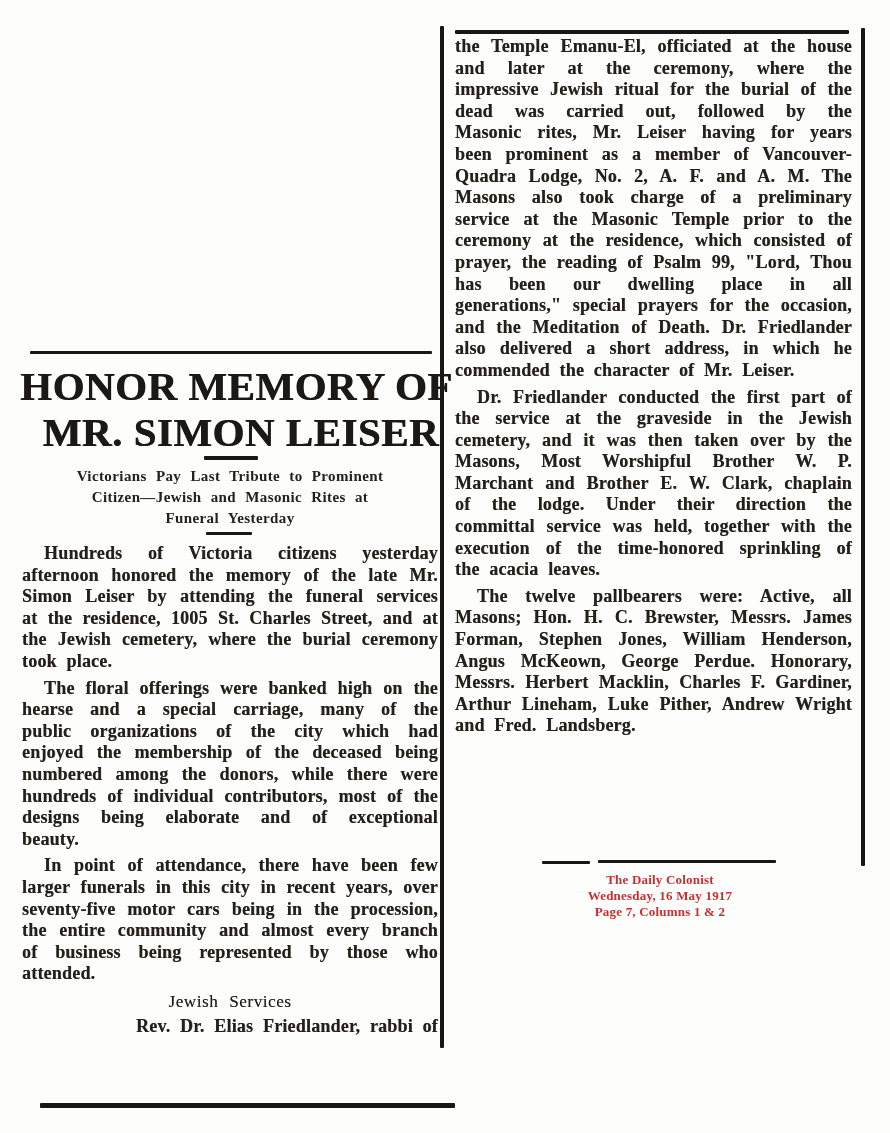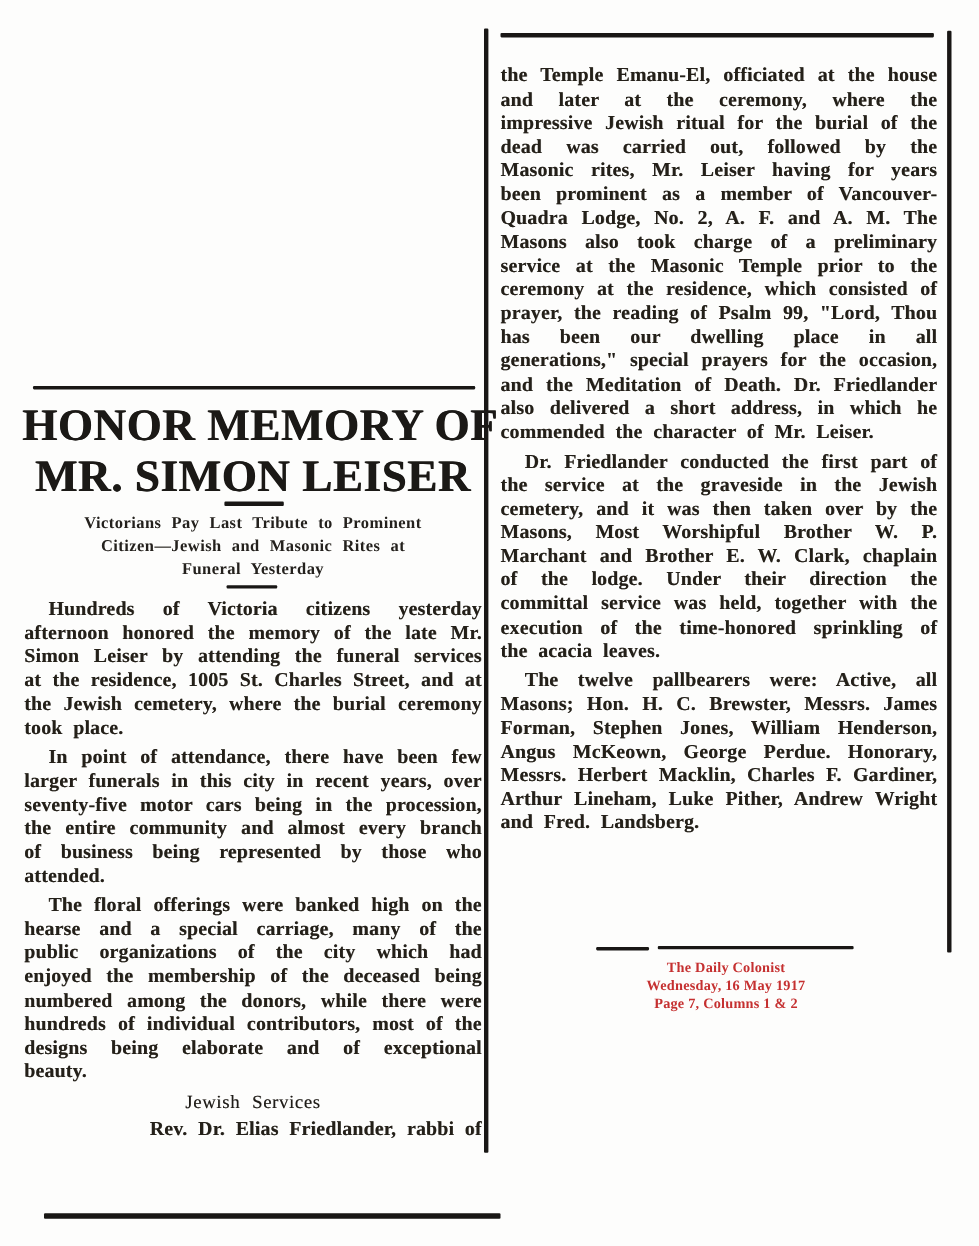--- a/index.html
+++ b/index.html
@@ -29,21 +29,21 @@
     width: 406px;
     font-size: 41px;
     font-weight: bold;
     letter-spacing: 0.5px;
     white-space: nowrap;
     color: #1b1916;
     text-shadow: 0.6px 0 0 #1b1916;
   }
   .headline-2 {
     position: absolute;
-    left: 14px;
+    left: 25px;
     top: 408px;
     width: 414px;
     font-size: 41px;
     font-weight: bold;
     letter-spacing: 0.5px;
     text-align: right;
     white-space: nowrap;
     color: #1b1916;
     text-shadow: 0.6px 0 0 #1b1916;
   }
@@ -73,21 +73,21 @@
     text-shadow: 0.3px 0 0 rgba(30,26,20,0.55);
   }
   .body-copy p {
     margin: 0 0 5px 0;
     text-indent: 22px;
   }
   .body-copy p.flush {
     text-indent: 0;
   }
   .left-copy  { left: 22px;  top: 543px; width: 416px; }
-  .right-copy { left: 455px; top: 58px;  width: 397px; }
+  .right-copy { left: 455px; top: 36px;  width: 397px; }
   .section-heading {
     text-align: center;
     font-size: 17px;
     font-weight: normal;
     letter-spacing: 0.6px;
     word-spacing: 6px;
     margin: 6px 0 4px 0;
     color: #1f1c18;
   }
   .continuation-line {
@@ -126,22 +126,22 @@
   <div class="subhead">
     <div>Victorians Pay Last Tribute to Prominent</div>
     <div>Citizen—Jewish and Masonic Rites at</div>
     <div>Funeral Yesterday</div>
   </div>
 
   <div class="rule" style="left:206px; top:532px; width:46px; height:3px;"></div>
 
   <div class="body-copy left-copy">
     <p>Hundreds of Victoria citizens yesterday afternoon honored the memory of the late Mr. Simon Leiser by attending the funeral services at the residence, 1005 St. Charles Street, and at the Jewish cemetery, where the burial ceremony took place.</p>
+    <p>The floral offerings were banked high on the hearse and a special carriage, many of the public organizations of the city which had enjoyed the membership of the deceased being numbered among the donors, while there were hundreds of individual contributors, most of the designs being elaborate and of exceptional beauty.</p>
     <p>In point of attendance, there have been few larger funerals in this city in recent years, over seventy-five motor cars being in the procession, the entire community and almost every branch of business being represented by those who attended.</p>
-    <p>The floral offerings were banked high on the hearse and a special carriage, many of the public organizations of the city which had enjoyed the membership of the deceased being numbered among the donors, while there were hundreds of individual contributors, most of the designs being elaborate and of exceptional beauty.</p>
     <div class="section-heading">Jewish Services</div>
     <p class="flush continuation-line">Rev. Dr. Elias Friedlander, rabbi of</p>
   </div>
 
   <div class="rule" style="left:40px; top:1103px; width:415px; height:5px;"></div>
 
   <div class="body-copy right-copy">
     <p class="flush">the Temple Emanu-El, officiated at the house and later at the ceremony, where the impressive Jewish ritual for the burial of the dead was carried out, followed by the Masonic rites, Mr. Leiser having for years been prominent as a member of Vancouver-Quadra Lodge, No. 2, A. F. and A. M. The Masons also took charge of a preliminary service at the Masonic Temple prior to the ceremony at the residence, which consisted of prayer, the reading of Psalm 99, "Lord, Thou has been our dwelling place in all generations," special prayers for the occasion, and the Meditation of Death. Dr. Friedlander also delivered a short address, in which he commended the character of Mr. Leiser.</p>
     <p>Dr. Friedlander conducted the first part of the service at the graveside in the Jewish cemetery, and it was then taken over by the Masons, Most Worshipful Brother W. P. Marchant and Brother E. W. Clark, chaplain of the lodge. Under their direction the committal service was held, together with the execution of the time-honored sprinkling of the acacia leaves.</p>
     <p>The twelve pallbearers were: Active, all Masons; Hon. H. C. Brewster, Messrs. James Forman, Stephen Jones, William Henderson, Angus McKeown, George Perdue. Honorary, Messrs. Herbert Macklin, Charles F. Gardiner, Arthur Lineham, Luke Pither, Andrew Wright and Fred. Landsberg.</p>

